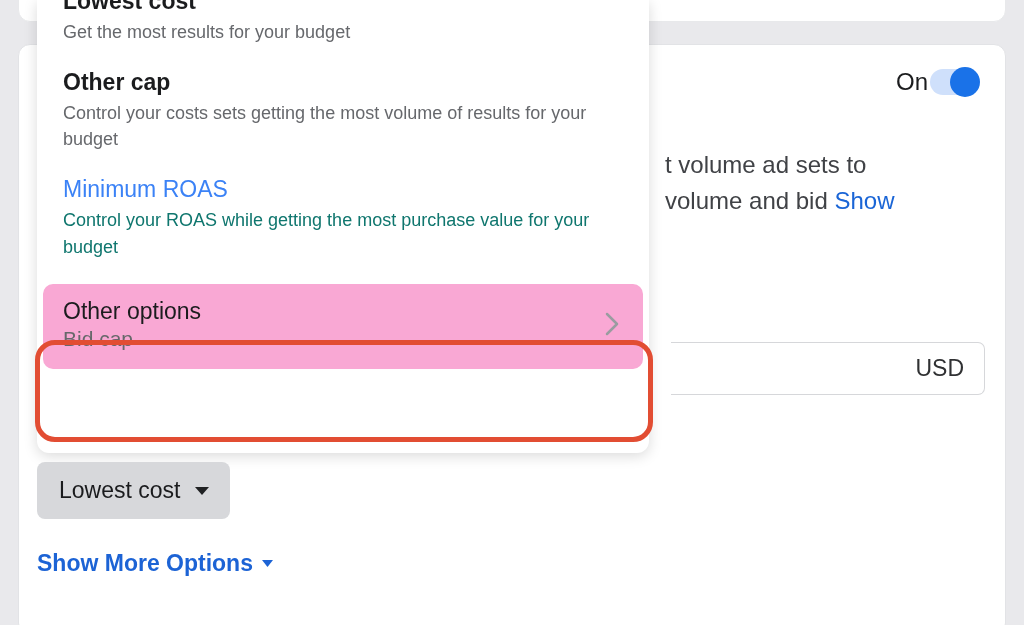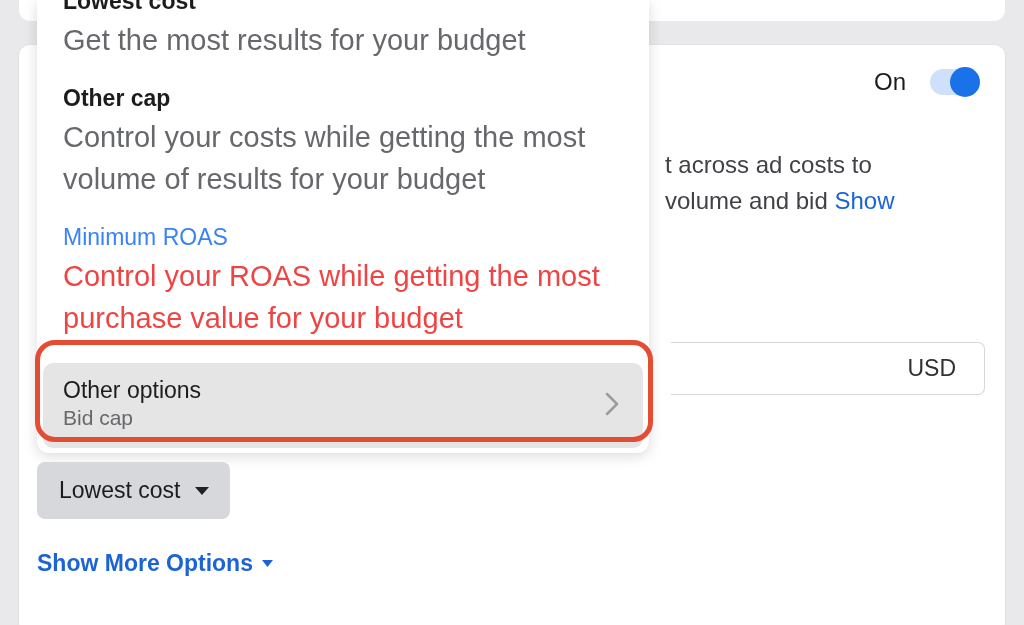--- a/index.html
+++ b/index.html
@@ -60,34 +60,34 @@
     padding: 0 26px 22px 26px;
   }
   .opt.first { padding-top: 0; margin-top: -14px; }
   .opt-title {
     font-size: 23px;
     font-weight: 600;
     color: #1b1c1e;
     line-height: 1.35;
   }
   .opt-desc {
-    font-size: 29px;
+    font-size: 18px;
     font-weight: 400;
     color: #66686c;
     line-height: 1.45;
     margin-top: 2px;
   }
   .opt.disabled .opt-title { color: #3b82f6; font-weight: 400; }
-  .opt.disabled .opt-desc  { color: #ef4444; }
+  .opt.disabled .opt-desc  { color: #0f766e; }
 
   
   .other-row {
     position: relative;
     margin: 2px 6px 6px 6px;
-    background: #e5e5e5;
+    background: #f9a8d4;
     border-radius: 10px;
     padding: 14px 24px 18px 20px;
     display: flex;
     align-items: center;
     justify-content: space-between;
   }
   .other-text { }
   .other-title {
     font-size: 23px;
     color: #1b1c1e;
@@ -112,21 +112,21 @@
     pointer-events: none;
   }
 
   
   .toggle-wrap {
     position: absolute;
     right: 46px;
     top: 68px;
     display: flex;
     align-items: center;
-    gap: 24px;
+    gap: 2px;
   }
   .toggle-label {
     font-size: 24px;
     color: #1b1c1e;
   }
   .toggle {
     width: 48px;
     height: 26px;
     background: #cfe0fb;
     border-radius: 26px;
@@ -163,21 +163,21 @@
     top: 297px;
     right: 20px;
     height: 53px;
     border: 1px solid #d6d7da;
     border-left: none;
     border-radius: 0 7px 7px 0;
     background: #ffffff;
     display: flex;
     align-items: center;
     justify-content: flex-end;
-    padding-right: 28px;
+    padding-right: 20px;
     box-sizing: border-box;
   }
   .usd-label {
     font-size: 23px;
     color: #303133;
   }
 
   
   .lowest-btn {
     position: absolute;
@@ -214,21 +214,21 @@
 </head>
 <body>
 
 <div class="page">
 
   <div class="top-card"></div>
 
   <div class="main-card">
 
     <div class="bg-text">
-      <span>t across ad costs to</span><br>
+      <span>t volume ad sets to</span><br>
       <span>volume and bid</span>&nbsp;<span class="bg-link">Show</span>
     </div>
 
     <div class="usd-field">
       <span class="usd-label">USD</span>
     </div>
 
   </div>
 
   <div class="toggle-wrap">
@@ -240,21 +240,21 @@
 
   <div class="dropdown-panel">
 
     <div class="opt first">
       <div class="opt-title">Lowest cost</div>
       <div class="opt-desc">Get the most results for your budget</div>
     </div>
 
     <div class="opt">
       <div class="opt-title">Other cap</div>
-      <div class="opt-desc">Control your costs while getting the most volume of results for your budget</div>
+      <div class="opt-desc">Control your costs sets getting the most volume of results for your budget</div>
     </div>
 
     <div class="opt disabled">
       <div class="opt-title">Minimum ROAS</div>
       <div class="opt-desc">Control your ROAS while getting the most purchase value for your budget</div>
     </div>
 
     <div class="other-row">
       <div class="other-text">
         <div class="other-title">Other options</div>

